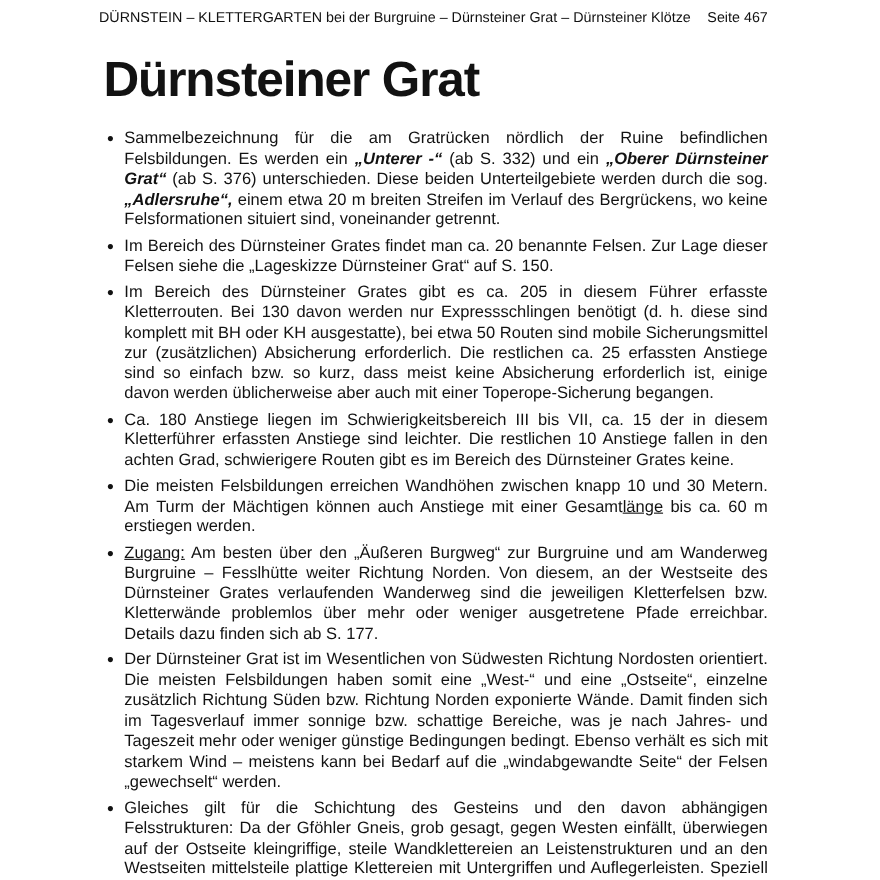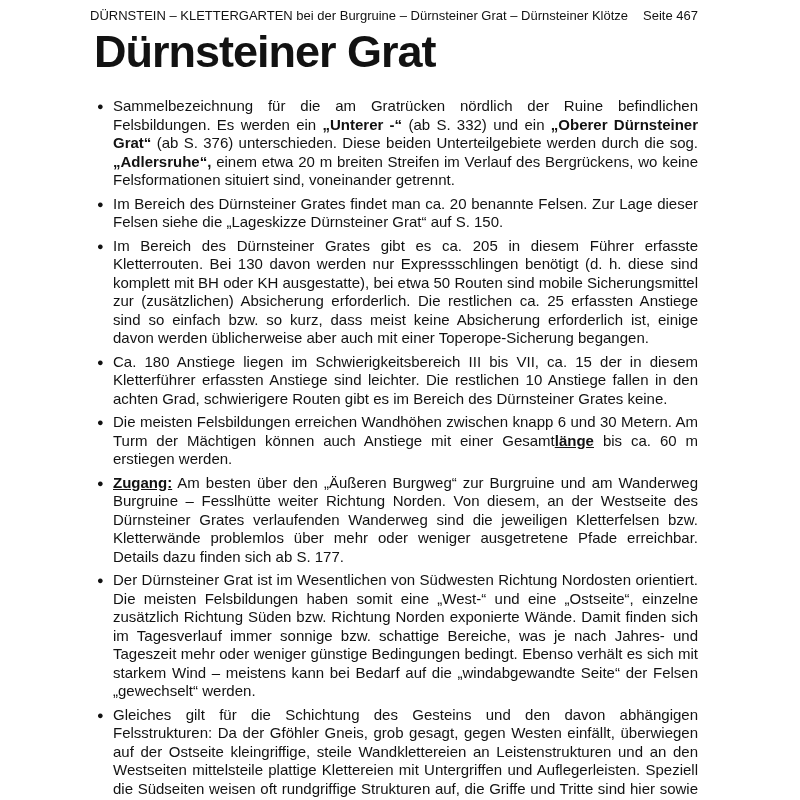--- a/index.html
+++ b/index.html
@@ -19,21 +19,21 @@
   }
   .running-header {
     display: flex;
     justify-content: space-between;
     align-items: baseline;
     font-size: 13px;
     line-height: 15px;
     white-space: nowrap;
   }
   h1.page-title {
-    margin: 4px 0 0 4px;
+    margin: 24px 0 0 4px;
     font-size: 45px;
     line-height: 50px;
     font-weight: bold;
     letter-spacing: -1px;
   }
   ul.bullet-list {
     list-style: none;
     margin: 20px 0 0 0;
     padding: 0;
   }
@@ -44,22 +44,22 @@
     line-height: 18.5px;
     text-align: justify;
   }
   li.bullet-item + li.bullet-item { margin-top: 5px; }
   .marker {
     position: absolute;
     left: 7px; top: 0;
     font-size: 11px;
     line-height: 18.5px;
   }
-  .bold { font-weight: bold; }
-  .underline { text-decoration: underline; font-weight: bold; }
+  .bold { font-weight: bold; font-style: italic; }
+  .underline { text-decoration: underline; }
 </style>
 </head>
 <body>
 
 <div class="page">
 
   <div class="running-header">
     <span>DÜRNSTEIN – KLETTERGARTEN bei der Burgruine – Dürnsteiner Grat – Dürnsteiner Klötze</span>
     <span>Seite 467</span>
   </div>
@@ -78,21 +78,21 @@
     <li class="bullet-item">
       <span class="marker">●</span>
       <span><span>Im Bereich des Dürnsteiner Grates gibt es ca. 205 in diesem Führer erfasste Kletterrouten. Bei 130 davon werden nur Expressschlingen benötigt (d. h. diese sind komplett mit BH oder KH ausgestatte), bei etwa 50 Routen sind mobile Sicherungsmittel zur (zusätzlichen) Absicherung erforderlich. Die restlichen ca. 25 erfassten Anstiege sind so einfach bzw. so kurz, dass meist keine Absicherung erforderlich ist, einige davon werden üblicherweise aber auch mit einer Toperope-Sicherung begangen.</span></span>
     </li>
     <li class="bullet-item">
       <span class="marker">●</span>
       <span><span>Ca. 180 Anstiege liegen im Schwierigkeitsbereich III bis VII, ca. 15 der in diesem Kletterführer erfassten Anstiege sind leichter. Die restlichen 10 Anstiege fallen in den achten Grad, schwierigere Routen gibt es im Bereich des Dürnsteiner Grates keine.</span></span>
     </li>
     <li class="bullet-item">
       <span class="marker">●</span>
-      <span><span>Die meisten Felsbildungen erreichen Wandhöhen zwischen knapp 6 und 30 Metern. Am Turm der Mächtigen können auch Anstiege mit einer Gesamt</span><span class="underline">länge</span><span> bis ca. 60 m erstiegen werden.</span></span>
+      <span><span>Die meisten Felsbildungen erreichen Wandhöhen zwischen knapp 10 und 30 Metern. Am Turm der Mächtigen können auch Anstiege mit einer Gesamt</span><span class="underline">länge</span><span> bis ca. 60 m erstiegen werden.</span></span>
     </li>
     <li class="bullet-item">
       <span class="marker">●</span>
       <span><span class="underline">Zugang:</span><span> Am besten über den „Äußeren Burgweg“ zur Burgruine und am Wanderweg Burgruine – Fesslhütte weiter Richtung Norden. Von diesem, an der Westseite des Dürnsteiner Grates verlaufenden Wanderweg sind die jeweiligen Kletterfelsen bzw. Kletterwände problemlos über mehr oder weniger ausgetretene Pfade erreichbar. Details dazu finden sich ab S. 177.</span></span>
     </li>
     <li class="bullet-item">
       <span class="marker">●</span>
       <span><span>Der Dürnsteiner Grat ist im Wesentlichen von Südwesten Richtung Nordosten orientiert. Die meisten Felsbildungen haben somit eine „West-“ und eine „Ostseite“, einzelne zusätzlich Richtung Süden bzw. Richtung Norden exponierte Wände. Damit finden sich im Tagesverlauf immer sonnige bzw. schattige Bereiche, was je nach Jahres- und Tageszeit mehr oder weniger günstige Bedingungen bedingt. Ebenso verhält es sich mit starkem Wind – meistens kann bei Bedarf auf die „windabgewandte Seite“ der Felsen „gewechselt“ werden.</span></span>
     </li>
     <li class="bullet-item">

